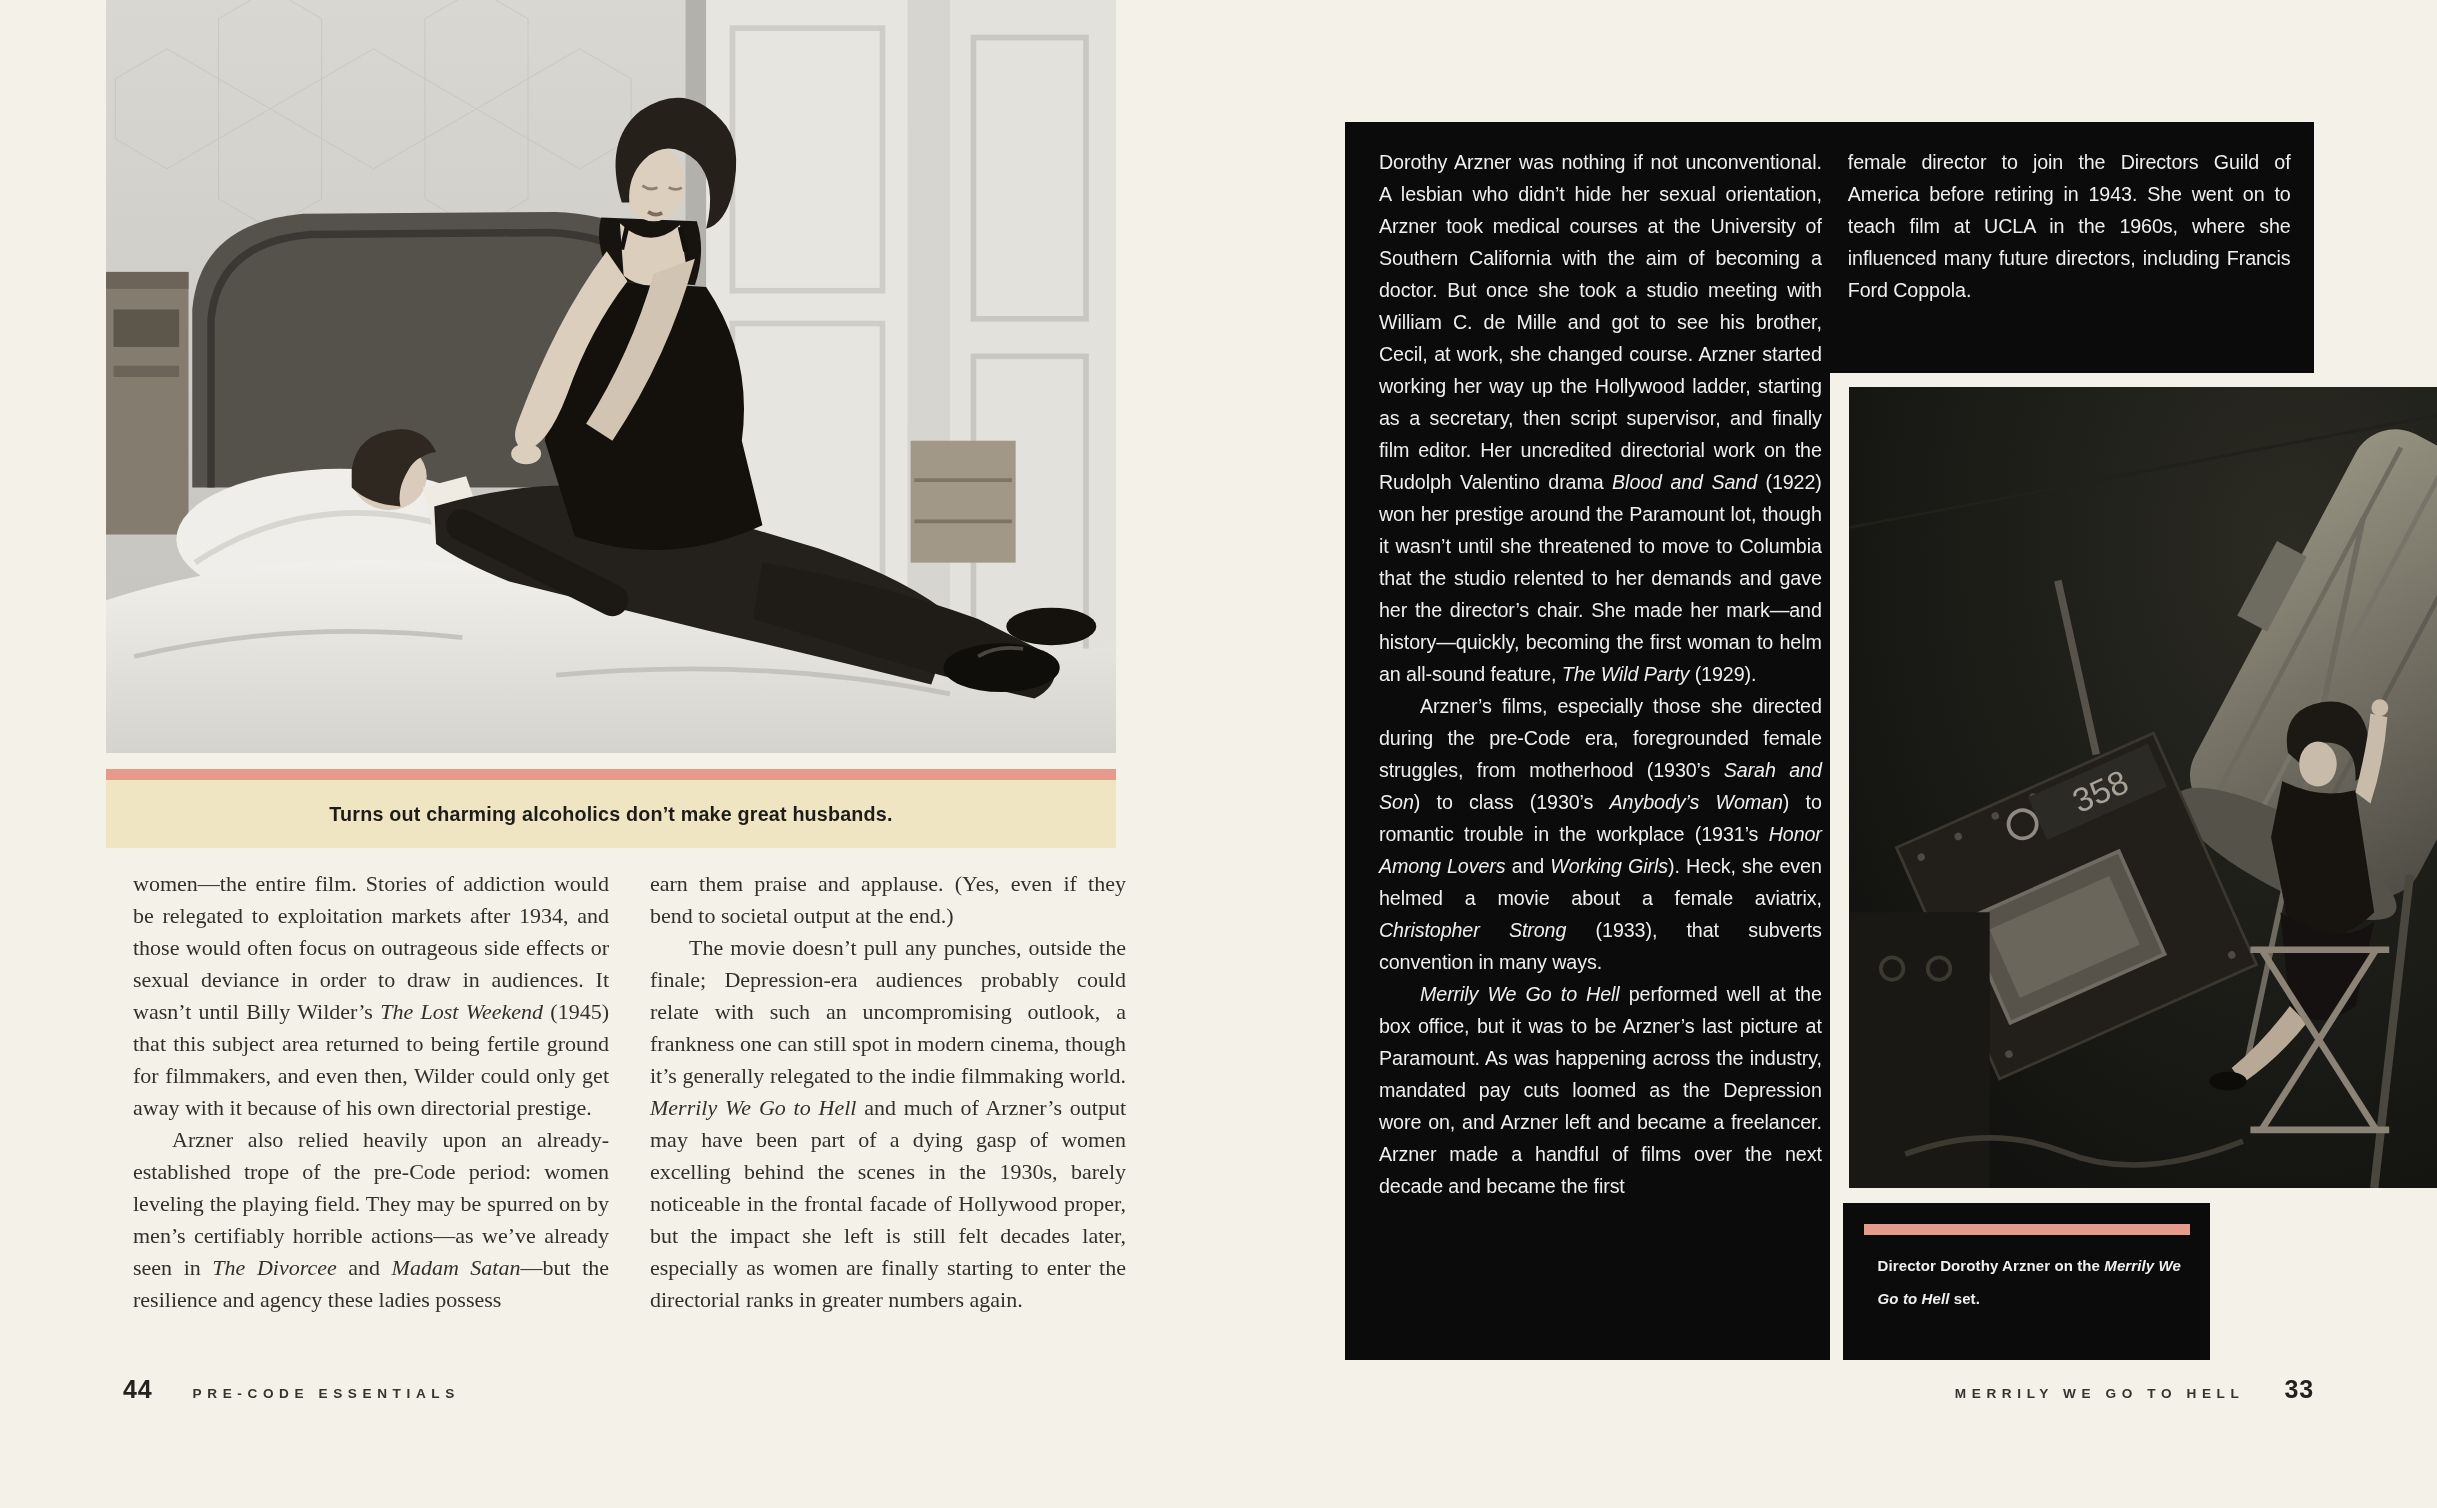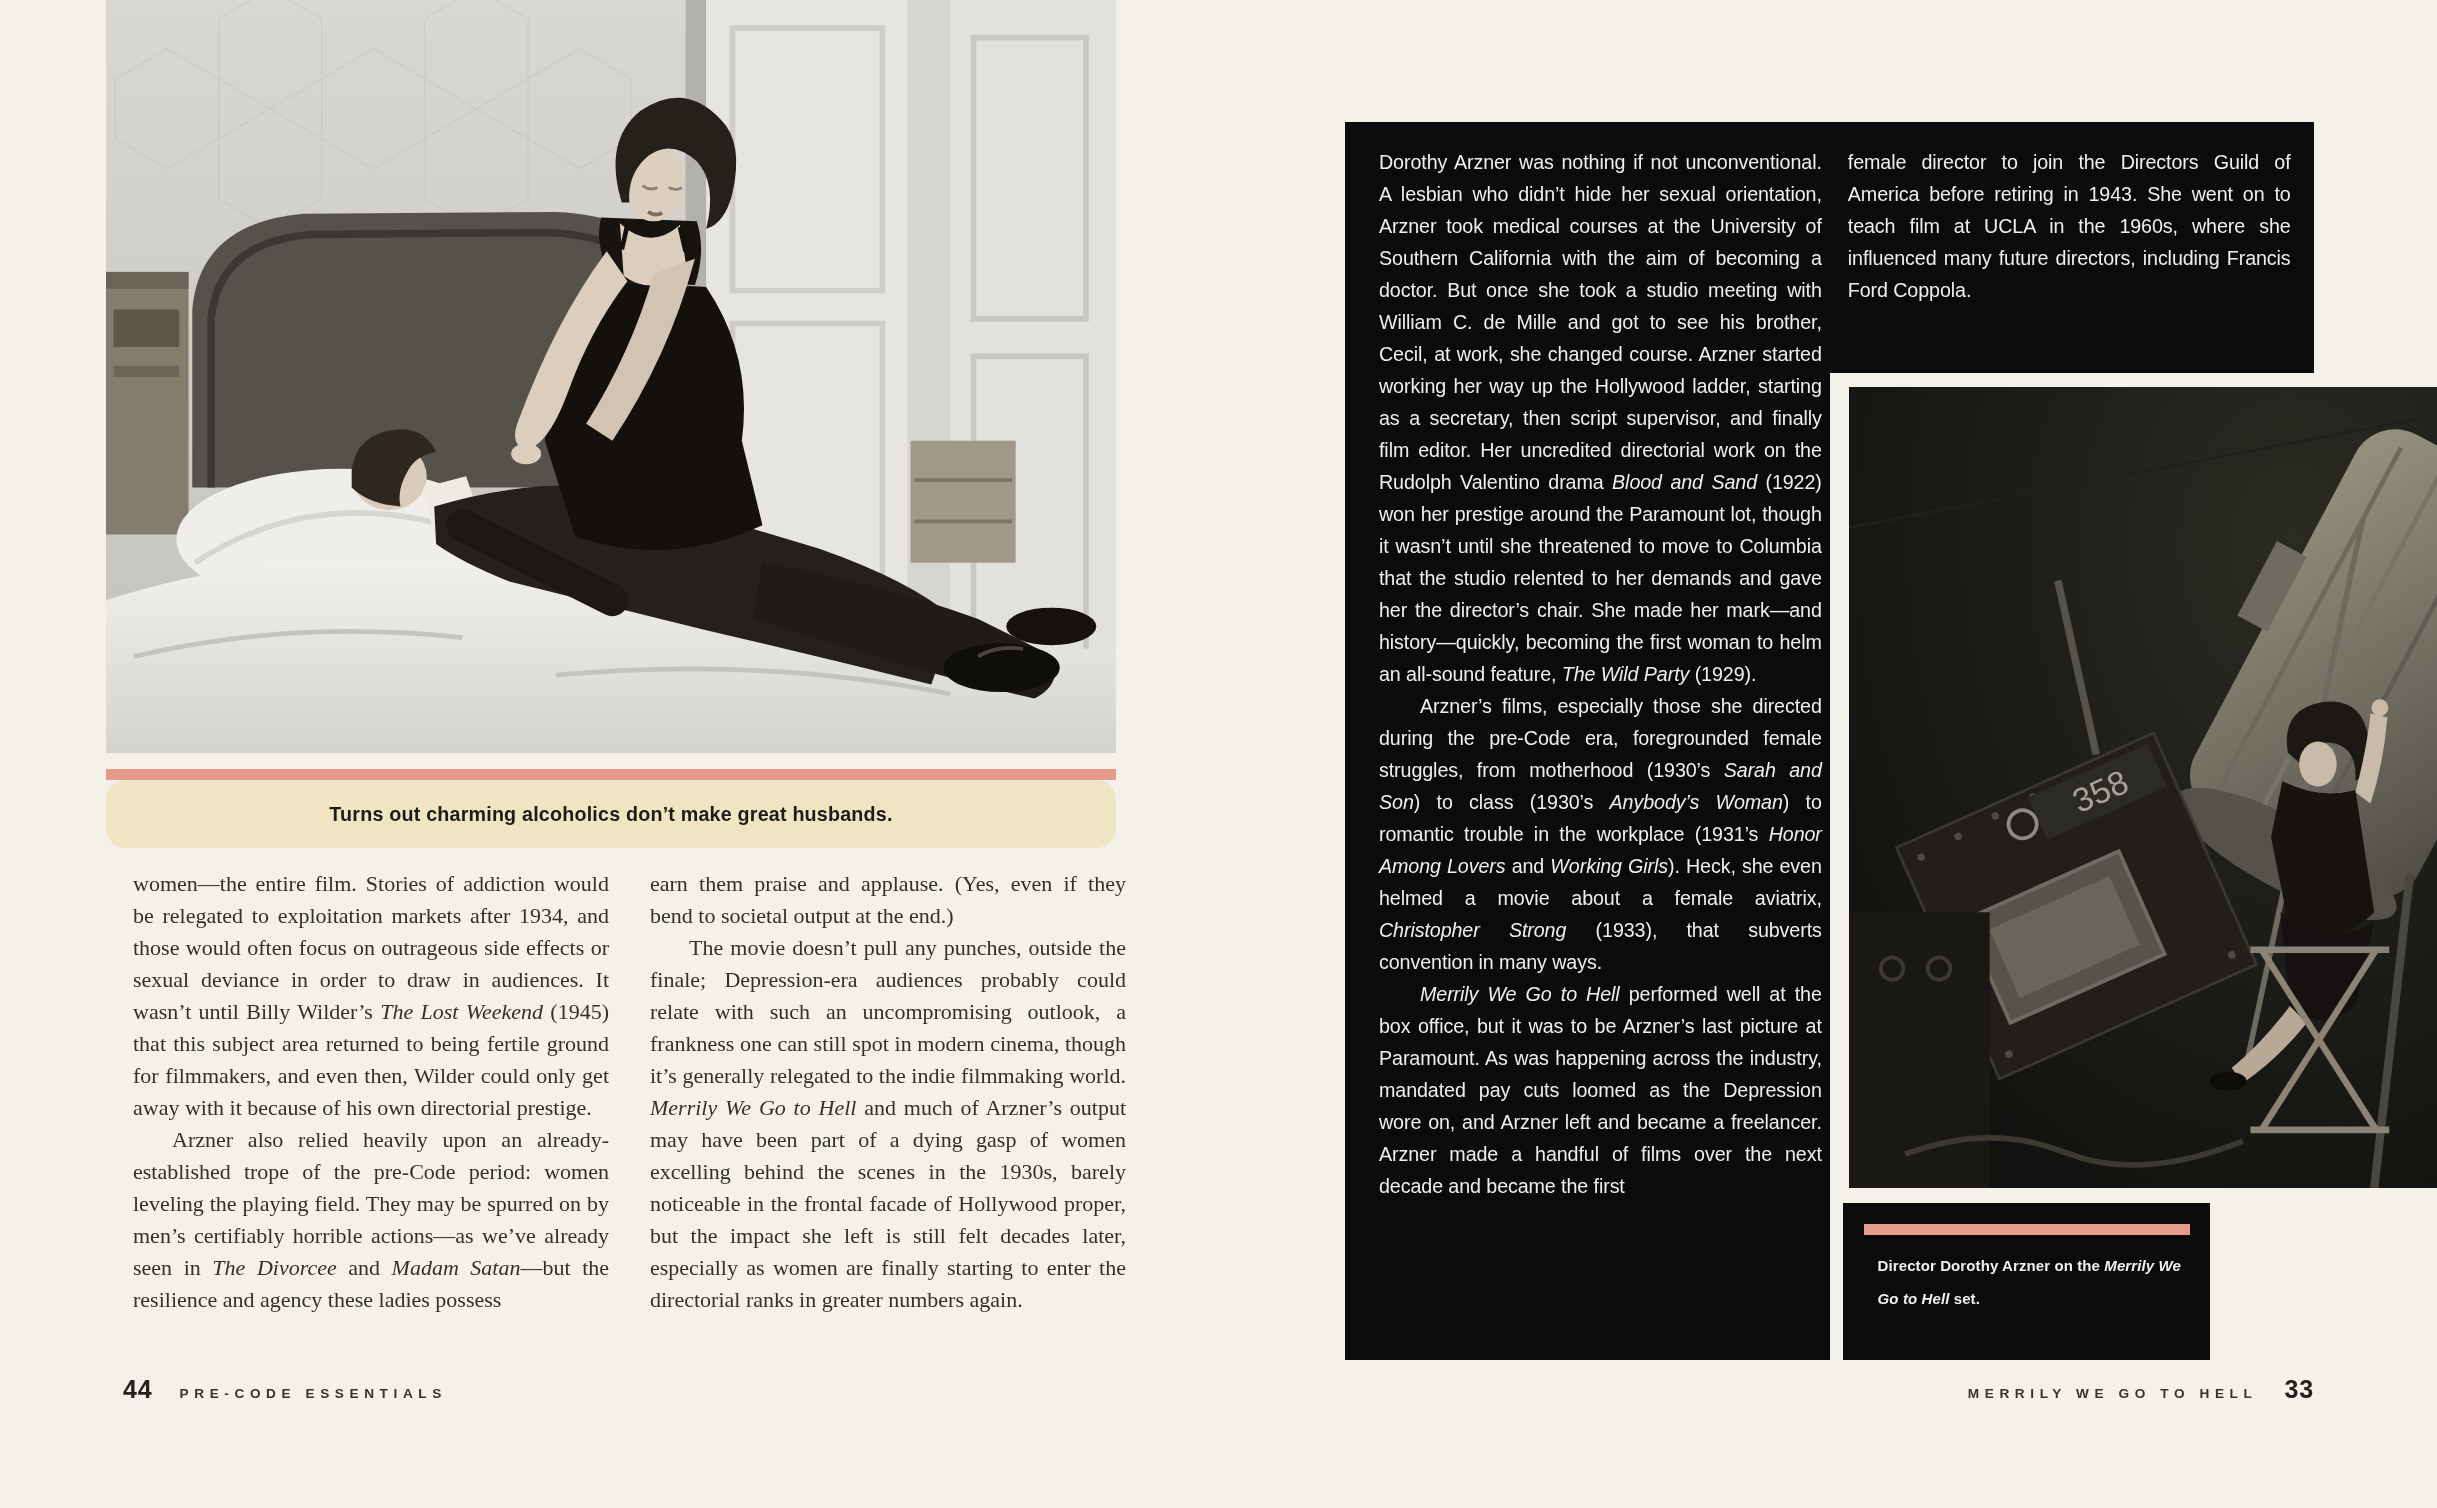--- a/index.html
+++ b/index.html
@@ -21,38 +21,38 @@
   .page{position:absolute;top:0;width:1219px;height:1509px;}
   .page-left{left:0;}
   .page-right{left:1219px;}
 
   
   .still{position:absolute;left:106px;top:0;width:1010px;height:753px;overflow:hidden;}
   .still svg{display:block;width:100%;height:100%;}
   .accent-bar{position:absolute;left:106px;top:769px;width:1010px;height:11.3px;background:var(--accent_salmon);}
   .still-caption-box{
     position:absolute;left:106px;top:780px;width:1010px;height:68px;
-    background:var(--caption_cream);display:flex;align-items:center;justify-content:center;border-radius:20px;
+    background:var(--caption_cream);display:flex;align-items:center;justify-content:center;
   }
   .still-caption{
     font-size:19.7px;font-weight:bold;color:#1d1c18;letter-spacing:0.2px;
   }
   .body-columns{
     position:absolute;left:133px;top:868px;width:993px;
     display:grid;grid-template-columns:1fr 1fr;column-gap:41px;
   }
   .body-columns p{
     font-family:"Liberation Serif","DejaVu Serif",serif;
     font-size:22px;line-height:32px;color:var(--body_text);
     text-align:justify;
   }
   .body-columns p.indent{text-indent:39px;}
   .body-columns i{font-style:italic;}
 
-  .folio{position:absolute;top:1375px;display:flex;align-items:baseline;gap:27px;color:#2b2a26;}
+  .folio{position:absolute;top:1375px;display:flex;align-items:baseline;gap:40px;color:#2b2a26;}
   .folio-left{left:123px;}
   .folio-right{right:124px;}
   .pagenum{font-size:25px;font-weight:bold;letter-spacing:0.9px;color:#23221e;}
   .running{font-size:13.6px;font-weight:bold;letter-spacing:5.6px;color:#35342f;}
 
   
   .bio-box{
     position:absolute;left:126px;top:122px;width:969px;height:1238px;
     background:var(--panel_black);padding-top:24.4px;
   }

